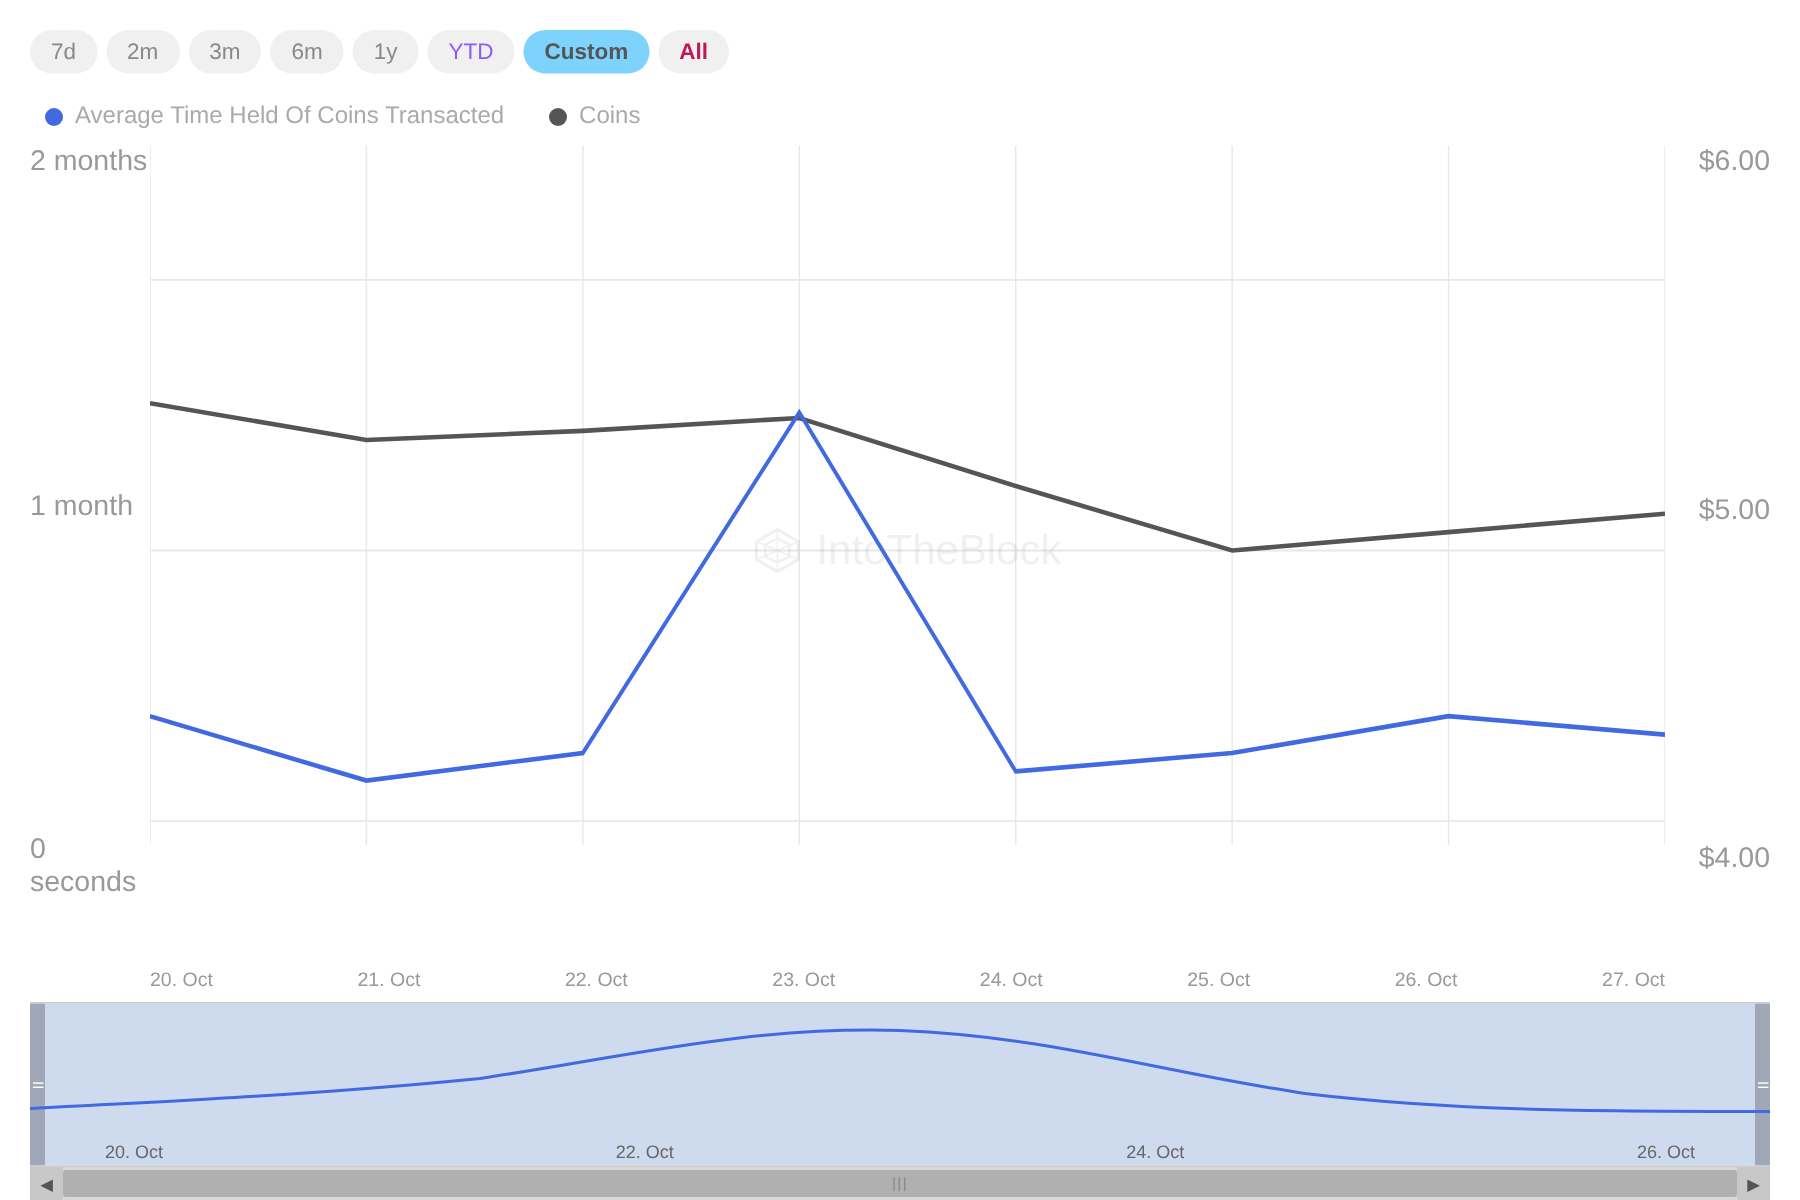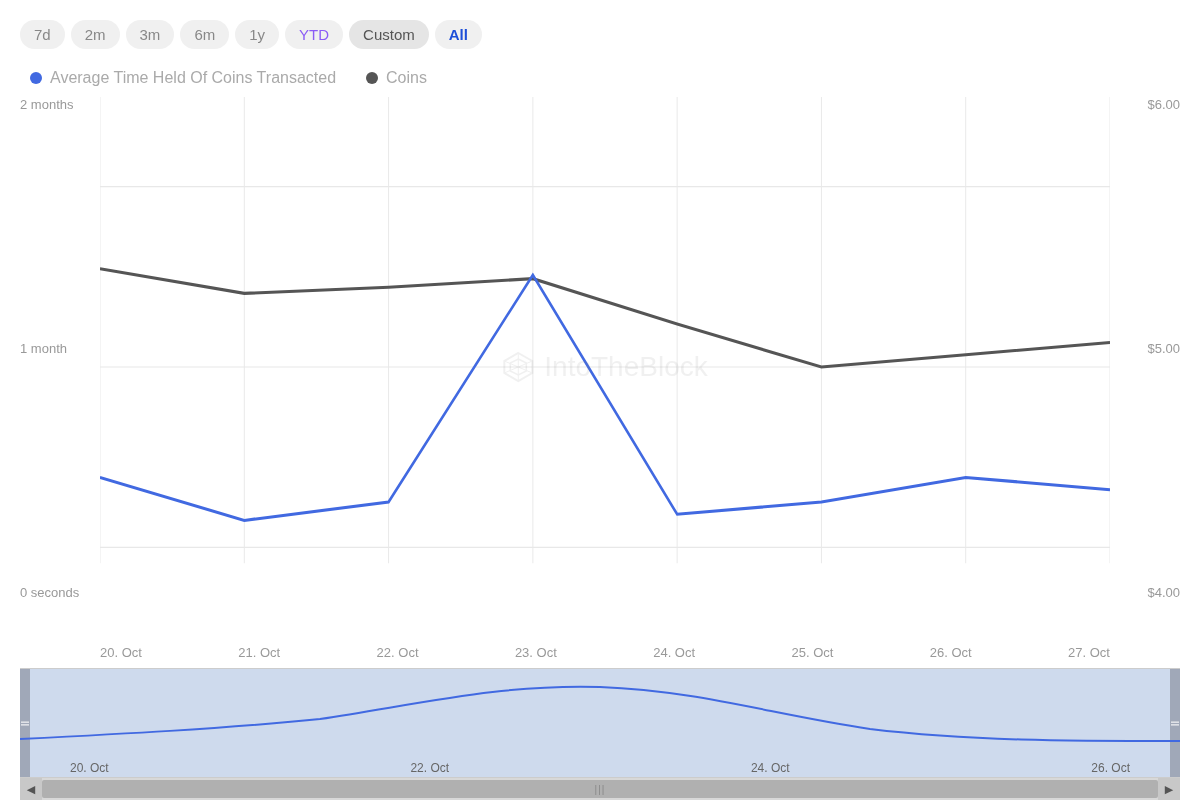--- a/index.html
+++ b/index.html
@@ -34,32 +34,32 @@
       border-radius: 20px;
       font-size: 15px;
       cursor: pointer;
       border: none;
       background: #f0f0f0;
       color: #888;
       font-weight: 400;
     }
     .time-btn.active {
       background: #f0f0f0;
-      color: #1d4ed8;
+      color: #be185d;
       font-weight: 700;
     }
     .time-btn.ytd {
       background: #f0f0f0;
       color: #8b5cf6;
       font-weight: 500;
     }
     .time-btn.custom {
-      background: #e5e5e5;
+      background: #7dd3fc;
       color: #555;
-      font-weight: 400;
+      font-weight: 700;
     }
 
     
     .legend {
       display: flex;
       align-items: center;
       gap: 30px;
       margin-bottom: 10px;
       margin-left: 10px;
     }
@@ -104,30 +104,30 @@
       width: 80px;
       display: flex;
       flex-direction: column;
       justify-content: space-between;
     }
 
     .y-axis-right {
       position: absolute;
       right: 0;
       top: 0;
-      bottom: 60px;
+      bottom: 76px;
       width: 70px;
       display: flex;
       flex-direction: column;
       justify-content: space-between;
       align-items: flex-end;
     }
 
     .y-label {
-      font-size: 13px;
+      font-size: 19px;
       color: #999;
     }
 
     .chart-svg-container {
       position: relative;
       width: 100%;
       height: 100%;
     }
 
     

